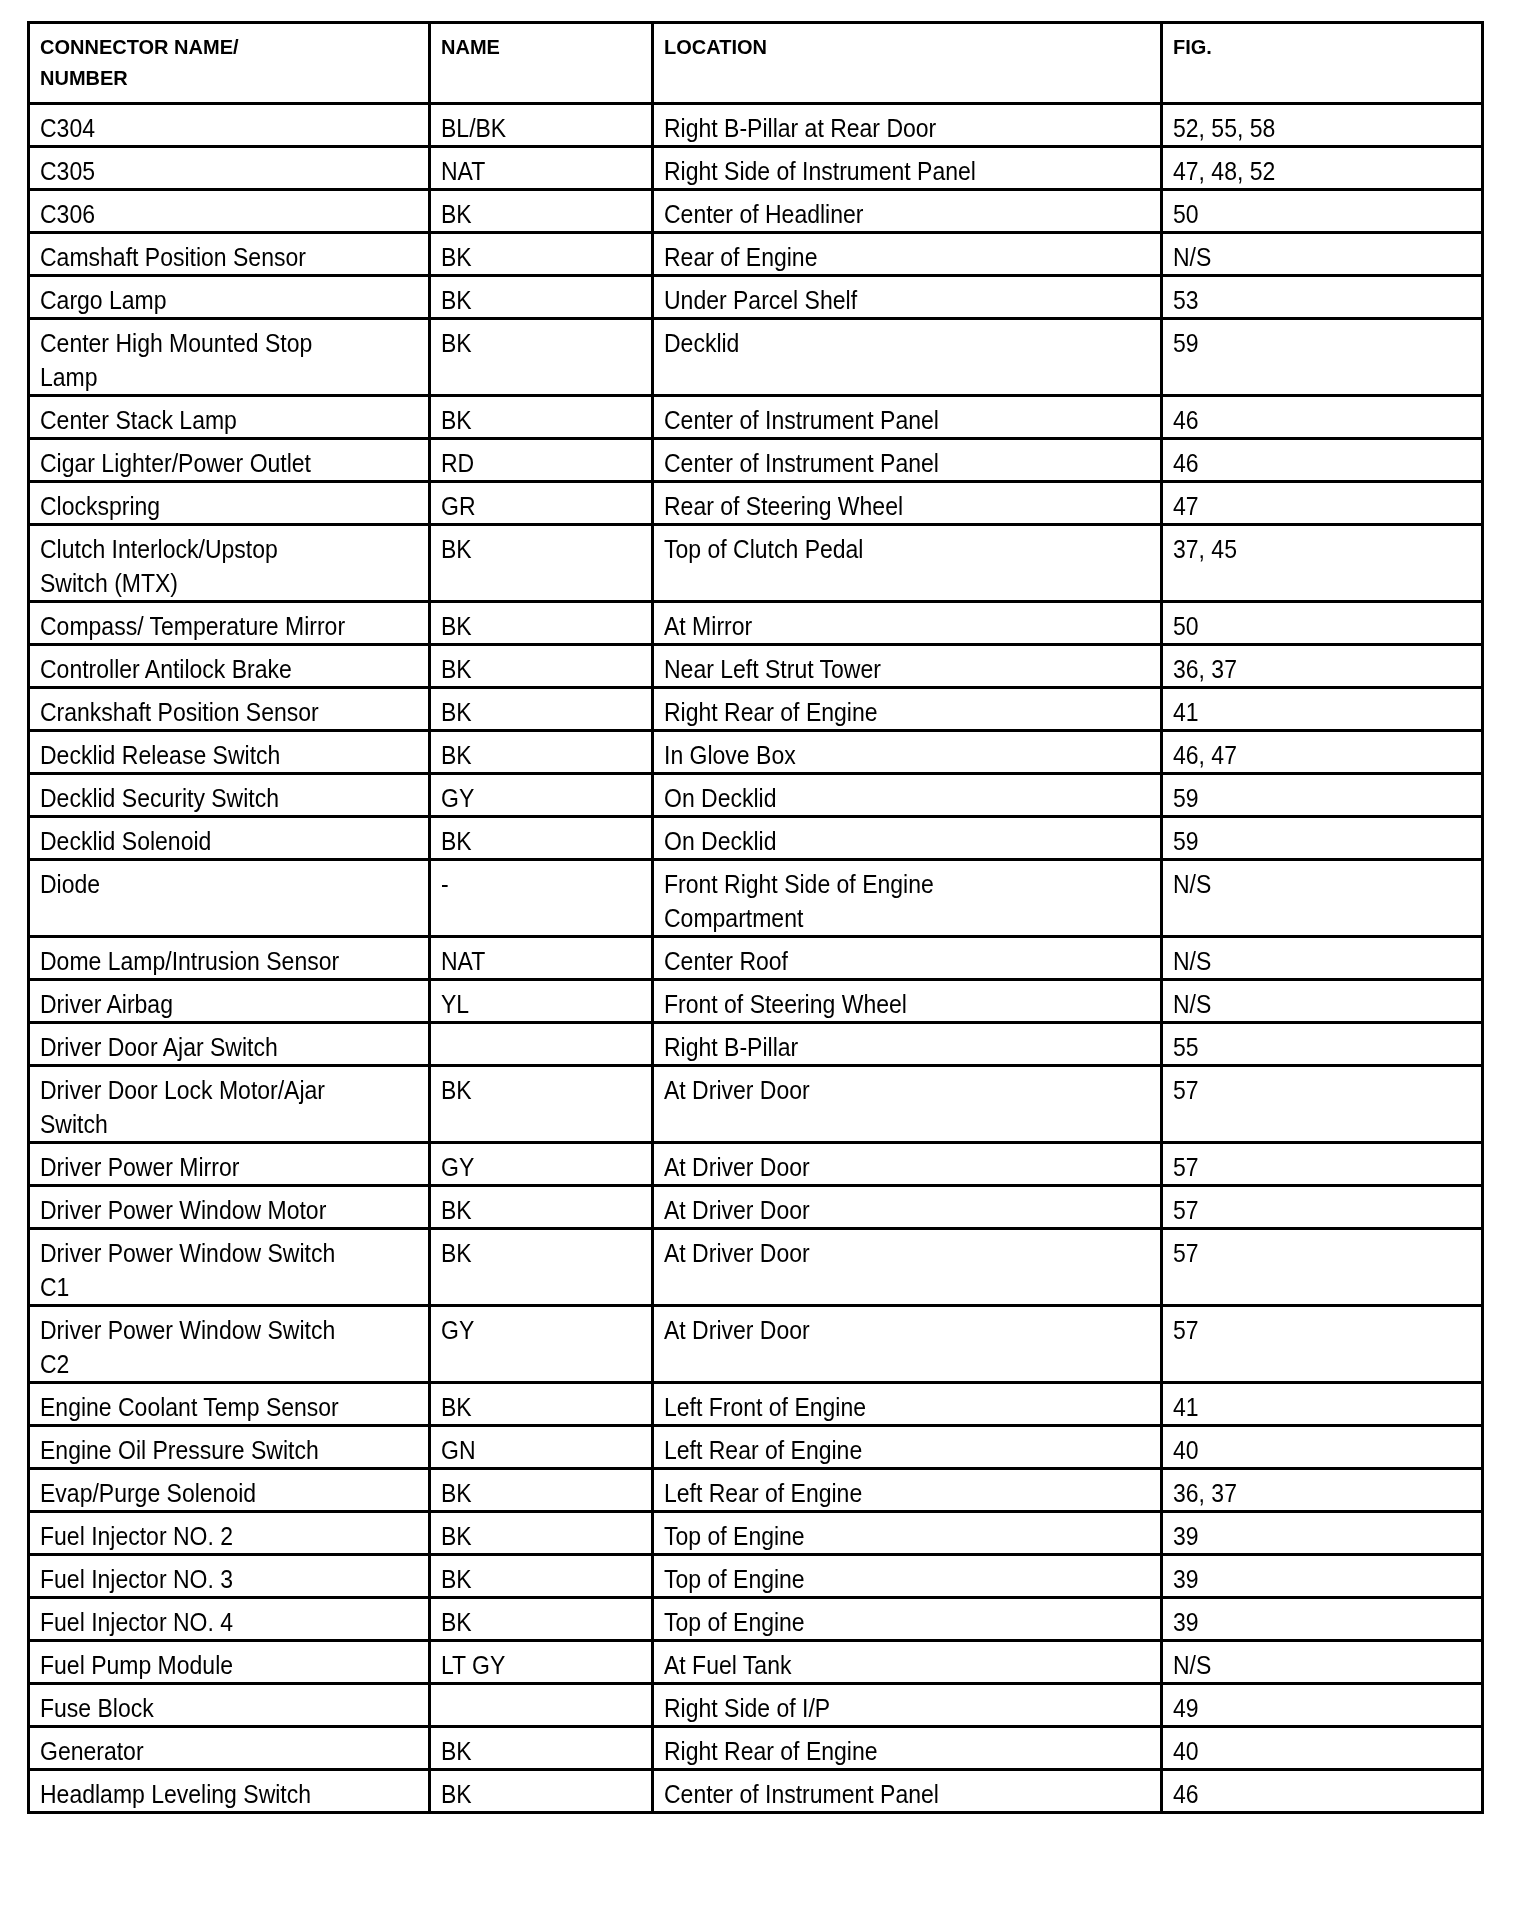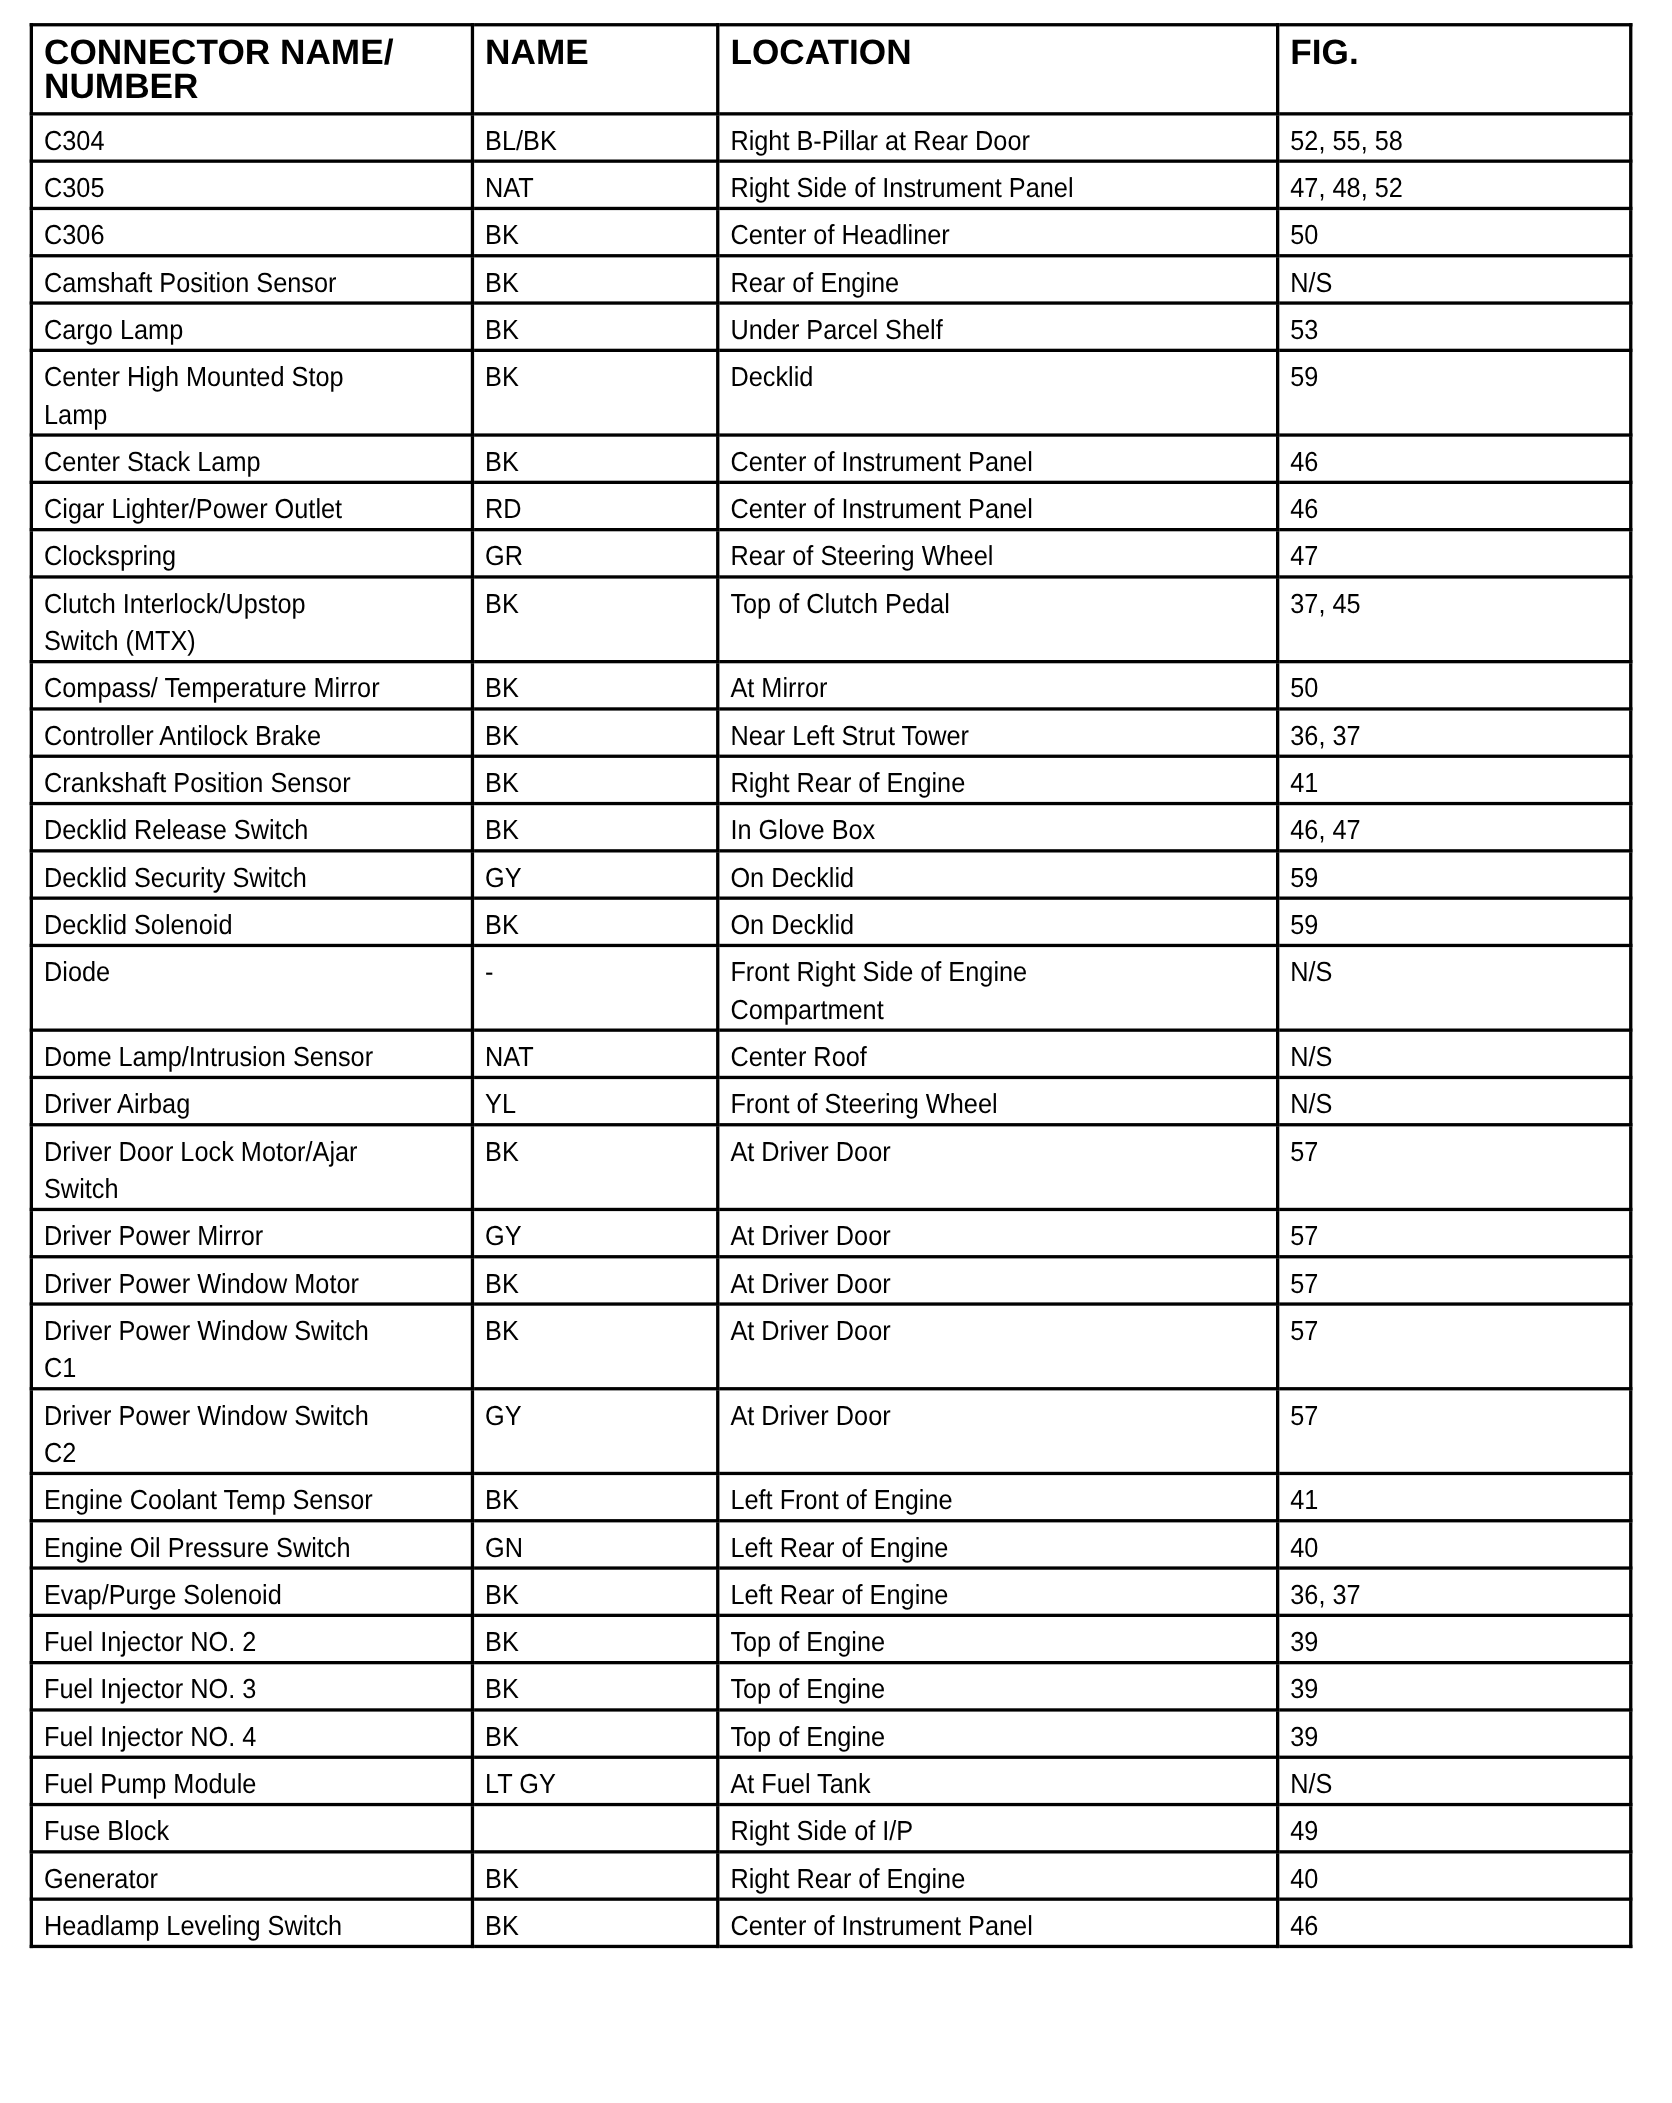--- a/index.html
+++ b/index.html
@@ -23,21 +23,21 @@
     vertical-align: top;
     text-align: left;
     padding: 6px 10px 0 10px;
     font-size: 25px;
     line-height: 34px;
     box-sizing: border-box;
     overflow: hidden;
   }
   table.conn th {
     font-weight: bold;
-    font-size: 32px;
+    font-size: 20px;
     line-height: 31px;
     height: 81px;
     padding-top: 8px;
   }
   table.conn td { height: 43px; }
   table.conn tr.tall td { height: 77px; }
   table.conn td span { display: block; transform: scaleX(0.92); transform-origin: left center; white-space: pre-line; }
 </style>
 </head>
 <body>
@@ -330,20 +330,34 @@
           <td>
             <span>YL</span>
           </td>
           <td>
             <span>Front of Steering Wheel</span>
           </td>
           <td>
             <span>N/S</span>
           </td>
         </tr>
+      <tr>
+          <td>
+            <span>Driver Door Ajar Switch</span>
+          </td>
+          <td>
+            <span></span>
+          </td>
+          <td>
+            <span>Right B-Pillar</span>
+          </td>
+          <td>
+            <span>55</span>
+          </td>
+        </tr>
       <tr class="tall">
           <td>
             <span>Driver Door Lock Motor/Ajar
 Switch</span>
           </td>
           <td>
             <span>BK</span>
           </td>
           <td>
             <span>At Driver Door</span>

